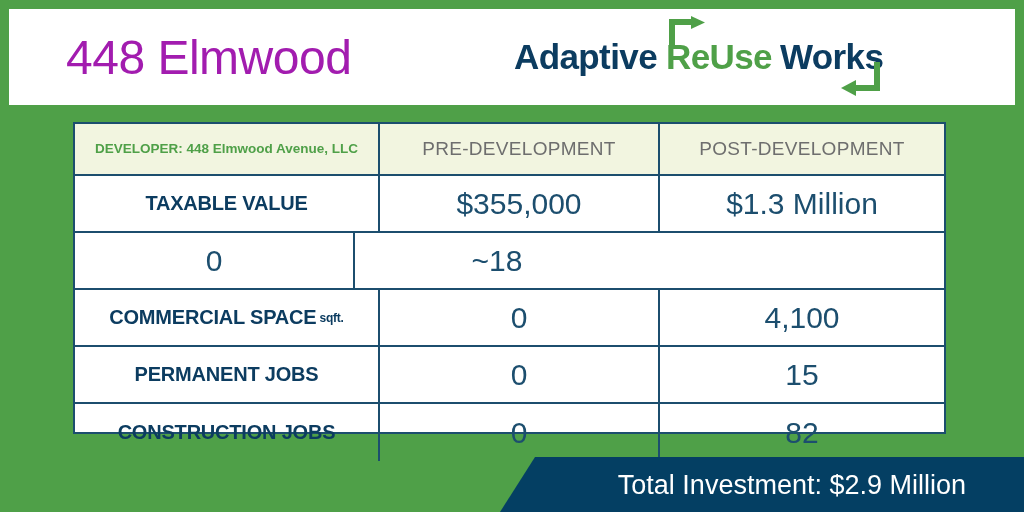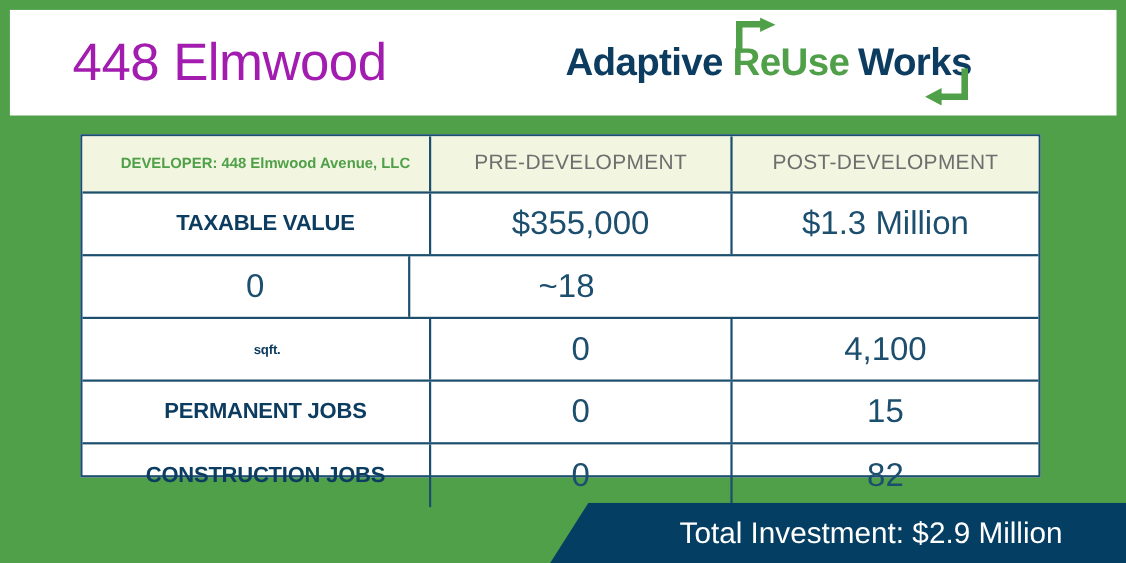--- a/index.html
+++ b/index.html
@@ -71,21 +71,20 @@
     position:absolute;
     left:73px; top:122px;
     width:873px; height:312px;
     border:2px solid #1C4E6E;
     background:#FFFFFF;
   }
   .trow {
     display:flex;
     width:100%;
     border-bottom:2px solid #1C4E6E;
-    padding-left:18px;
   }
   .trow:last-child { border-bottom:none; }
   .trow.header-row { background:#F2F5E0; height:52px; }
   .trow.data-row { height:57px; }
 
   .cell-label, .cell-pre, .cell-post {
     display:flex;
     align-items:center;
     justify-content:center;
     text-align:center;
@@ -210,20 +209,21 @@
       <div class="cell-pre">
         <span class="value-text">0</span>
       </div>
       <div class="cell-post">
         <span class="value-text">~18</span>
       </div>
     </div>
 
     <div class="trow data-row">
       <div class="cell-label">
+        <span class="row-label-text">COMMERCIAL SPACE</span>
           <span class="row-label-text row-label-sub">sqft.</span>
       </div>
       <div class="cell-pre">
         <span class="value-text">0</span>
       </div>
       <div class="cell-post">
         <span class="value-text">4,100</span>
       </div>
     </div>
 

